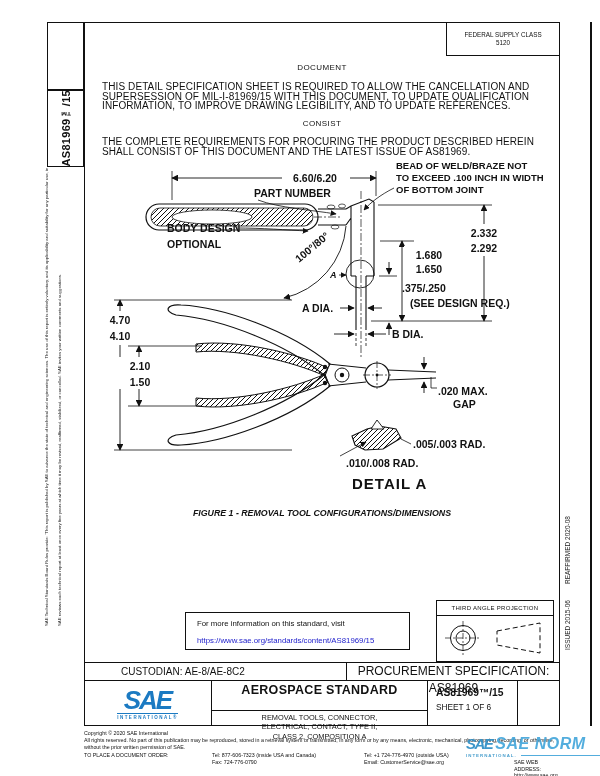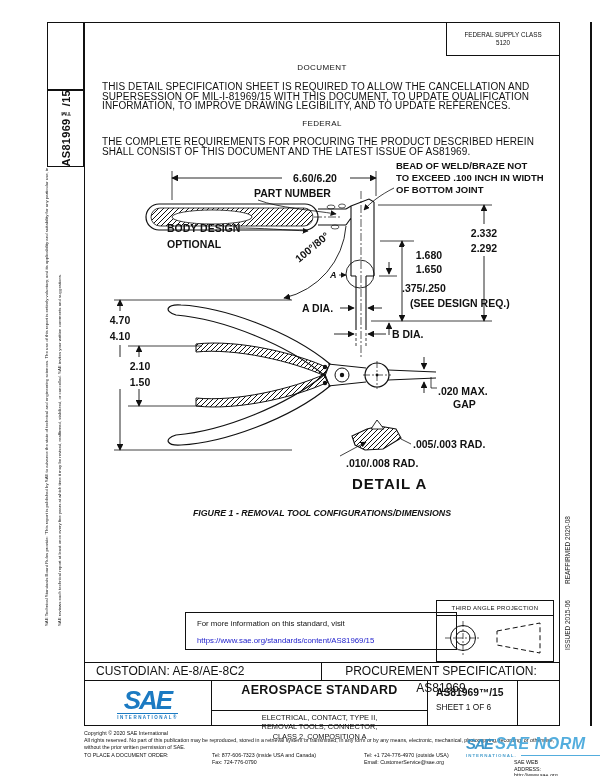--- a/index.html
+++ b/index.html
@@ -26,29 +26,29 @@
   .center-head{left:84px;width:476px;text-align:center;font-size:8px;letter-spacing:.4px;}
   .para{left:102px;width:444px;font-size:10px;line-height:9.6px;letter-spacing:.1px;}
   
   .fig-svg{left:84px;top:158px;}
   .dtx{font-family:"Liberation Sans",sans-serif;font-weight:bold;font-size:10.5px;fill:#111;}
   .dtx-s{font-family:"Liberation Sans",sans-serif;font-weight:bold;font-size:9.5px;fill:#111;}
   .dtx-l{font-family:"Liberation Sans",sans-serif;font-weight:bold;font-size:15px;letter-spacing:1px;fill:#111;}
   .dtx-cap{font-family:"Liberation Sans",sans-serif;font-weight:bold;font-style:italic;font-size:8.8px;fill:#111;}
   .dtx-a{font-family:"Liberation Sans",sans-serif;font-weight:bold;font-style:italic;font-size:9px;fill:#111;}
   
-  .info-box{left:185px;top:612px;width:272px;height:38px;border:1.6px solid #111;box-sizing:border-box;padding:6px 0 0 11px;}
+  .info-box{left:185px;top:612px;width:225px;height:38px;border:1.6px solid #111;box-sizing:border-box;padding:6px 0 0 11px;}
   .info-box .t{font-size:7.8px;line-height:10px;}
   .info-box .lnk{font-size:7.8px;line-height:11px;color:#2222cc;cursor:pointer;}
   
   .proj{left:436px;top:600px;width:118px;height:62px;border:1.3px solid #111;box-sizing:border-box;}
   .proj .hd{border-bottom:1.3px solid #111;font-size:6px;text-align:center;line-height:14px;height:14px;letter-spacing:.3px;}
   
   .tb-row1{left:84px;top:662px;width:476px;height:18px;border-top:1.6px solid #111;box-sizing:border-box;display:flex;}
-  .tb-cust{width:238px;border-right:1.6px solid #111;box-sizing:border-box;font-size:12px;line-height:17px;padding-left:12px;}
+  .tb-cust{width:238px;border-right:1.6px solid #111;box-sizing:border-box;font-size:10px;line-height:17px;padding-left:12px;margin-left:25px;}
   .tb-proc{flex:1;text-align:center;font-size:12px;line-height:17px;}
   .tb-row2{left:84px;top:680px;width:476px;height:46px;border-top:1.6px solid #111;box-sizing:border-box;display:flex;}
   .tb-logo{width:128px;border-right:1.6px solid #111;box-sizing:border-box;display:flex;align-items:center;justify-content:center;}
   .tb-title{width:216px;border-right:1.6px solid #111;box-sizing:border-box;text-align:center;}
   .tb-title .big{font-size:12.5px;font-weight:bold;letter-spacing:.3px;border-bottom:1.4px solid #111;padding:2px 0 13px;}
   .tb-title .sub{font-size:7.4px;line-height:9.4px;padding-top:2px;}
   .tb-num{width:90px;border-right:1.6px solid #111;box-sizing:border-box;padding:6px 0 0 8px;}
   .tb-num .n{font-size:10.3px;font-weight:bold;}
   .tb-num .s{font-size:8.3px;margin-top:4px;}
   .tb-blank{flex:1;}
@@ -85,21 +85,21 @@
 <div class="abs frame main-frame"></div>
 <div class="abs outer-right-line"></div>
 
 <div class="abs fsc">
   <div>FEDERAL SUPPLY CLASS</div>
   <div>5120</div>
 </div>
 
 <div class="abs center-head" style="top:63px;">DOCUMENT</div>
 <div class="abs para" style="top:82px;">THIS DETAIL SPECIFICATION SHEET IS REQUIRED TO ALLOW THE CANCELLATION AND SUPERSESSION OF MIL-I-81969/15 WITH THIS DOCUMENT, TO UPDATE QUALIFICATION INFORMATION, TO IMPROVE DRAWING LEGIBILITY, AND TO UPDATE REFERENCES.</div>
-<div class="abs center-head" style="top:119px;">FEDERAL</div>
+<div class="abs center-head" style="top:119px;">CONSIST</div>
 <div class="abs para" style="top:137px;">THE COMPLETE REQUIREMENTS FOR PROCURING THE PRODUCT DESCRIBED HEREIN SHALL CONSIST OF THIS DOCUMENT AND THE LATEST ISSUE OF AS81969.</div>
 
 <svg class="abs fig-svg" width="476" height="390" viewBox="0 0 476 390">
   <defs>
     <marker id="ar" viewBox="0 0 10 10" refX="9" refY="5" markerWidth="7.5" markerHeight="7.5" orient="auto-start-reverse">
       <path d="M0,0 L10,5 L0,10 z" fill="#111"></path>
     </marker>
     <pattern id="h" patternUnits="userSpaceOnUse" width="5" height="5">
       <path d="M0,5 L5,0" stroke="#111" stroke-width="1"></path>
     </pattern>
@@ -253,22 +253,22 @@
 <div class="abs tb-row2">
   <div class="tb-logo">
     <div class="sae-logo">
       <div class="word">SAE</div>
       <div class="intl">INTERNATIONAL®</div>
     </div>
   </div>
   <div class="tb-title">
     <div class="big">AEROSPACE STANDARD</div>
     <div class="sub">
+      <div>REMOVAL TOOLS, CONNECTOR,</div>
       <div>ELECTRICAL, CONTACT, TYPE II,</div>
-      <div>REMOVAL TOOLS, CONNECTOR,</div>
       <div>CLASS 2, COMPOSITION A</div>
     </div>
   </div>
   <div class="tb-num">
     <div class="n">AS81969™/15</div>
     <div class="s">SHEET 1 OF 6</div>
   </div>
   <div class="tb-blank"></div>
 </div>
 

